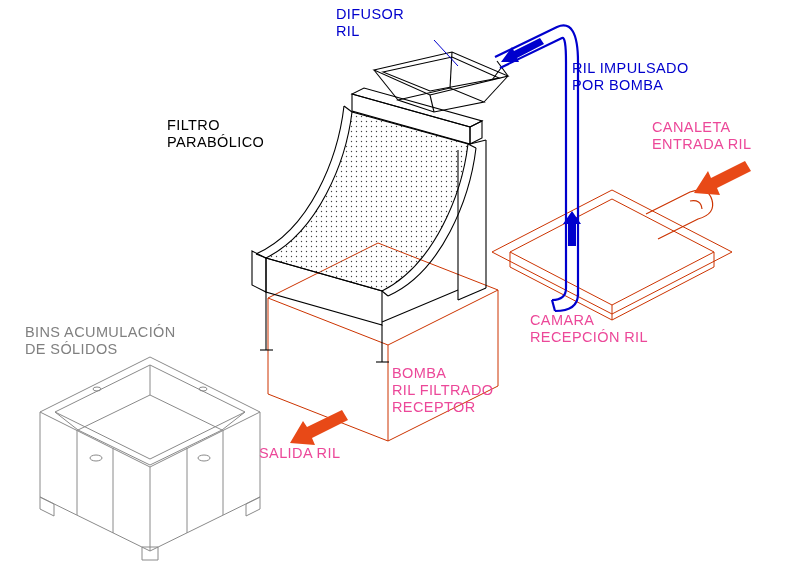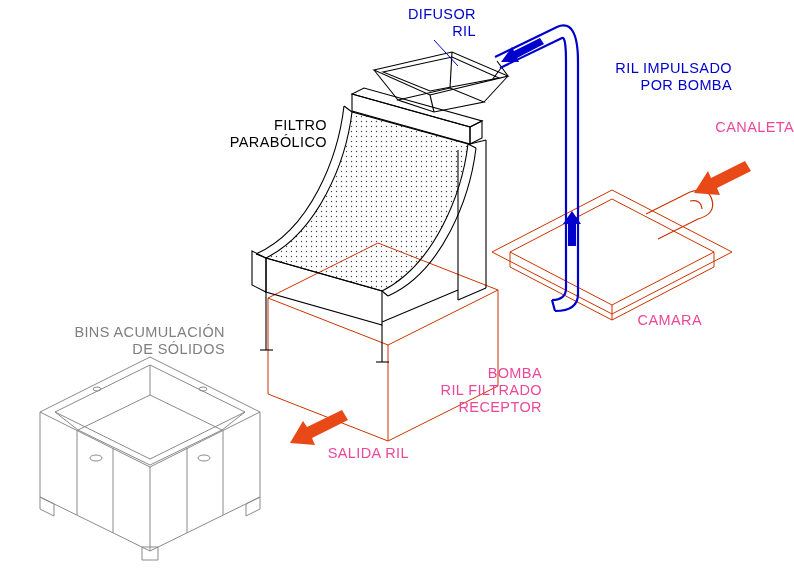--- a/index.html
+++ b/index.html
@@ -1,20 +1,20 @@
 <!DOCTYPE html>
 <html><head>
 <meta charset="utf-8">
 <style>
   *{margin:0;padding:0;box-sizing:border-box}
   html,body{width:794px;height:568px;background:#fff;overflow:hidden}
   body{font-family:"Liberation Sans",sans-serif;position:relative}
   .canvas{position:absolute;left:0;top:0;width:794px;height:568px}
   svg{position:absolute;left:0;top:0}
-  .lbl{position:absolute;text-align:right;font-size:14.5px;line-height:17px;
+  .lbl{position:absolute;text-align:left;font-size:14.5px;line-height:17px;
        letter-spacing:.4px;white-space:nowrap;z-index:5}
   .lbl.blue{color:#0000cd}
   .lbl.red{color:#ec4899}
   .lbl.black{color:#000}
   .lbl.gray{color:#808080}
 </style>
 </head>
 <body>
 
 <div class="canvas">
@@ -136,29 +136,31 @@
     <div>RIL</div>
   </div>
 
   <div class="lbl blue" style="left:572px;top:60px;width:160px">
     <div>RIL IMPULSADO</div>
     <div>POR BOMBA</div>
   </div>
 
   <div class="lbl red" style="left:652px;top:119px;width:142px">
     <div>CANALETA</div>
+    <div>ENTRADA RIL</div>
   </div>
 
   <div class="lbl black" style="left:167px;top:117px;width:160px">
     <div>FILTRO</div>
     <div>PARABÓLICO</div>
   </div>
 
   <div class="lbl red" style="left:530px;top:312px;width:172px">
     <div>CAMARA</div>
+    <div>RECEPCIÓN RIL</div>
   </div>
 
   <div class="lbl red" style="left:392px;top:365px;width:150px">
     <div>BOMBA</div>
     <div>RIL FILTRADO</div>
     <div>RECEPTOR</div>
   </div>
 
   <div class="lbl red" style="left:259px;top:445px;width:150px">
     <div>SALIDA RIL</div>

